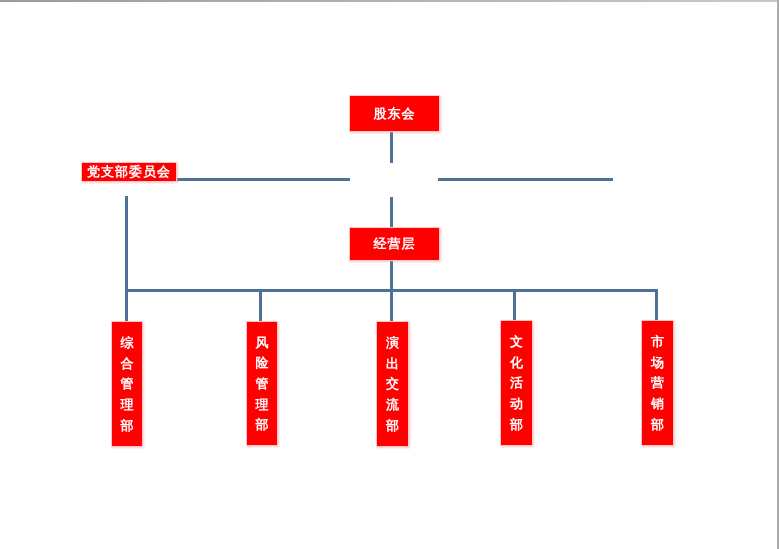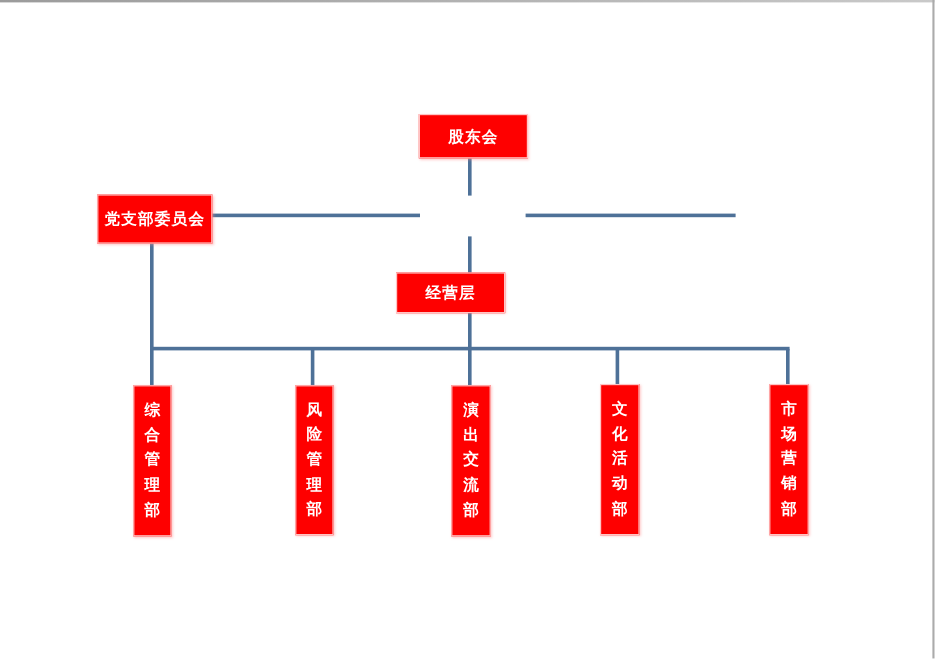--- a/index.html
+++ b/index.html
@@ -22,20 +22,21 @@
   .node {
     position:absolute;
     background:var(--node-fill,#fe0000);
     color:var(--node-text,#ffffff);
     border:1px solid var(--node-border,#ffc4c4);
     box-shadow:1px 1px 2px rgba(255,140,140,.45);
     display:flex; align-items:center; justify-content:center;
     font-weight:bold;
     box-sizing:border-box;
     cursor:default;
+    font-family:Liberation Serif, serif;
   }
   .node.h { font-size:13px; letter-spacing:1px; white-space:nowrap; }
   .node.v {
     flex-direction:column;
     font-size:13px; letter-spacing:0;
     justify-content:space-evenly;
     padding:6px 0;
   }
   .node.v span { display:block; line-height:1; }
   .line { position:absolute; background:var(--connector,#4e7198); }
@@ -55,25 +56,25 @@
   <div class="line" style="left:125px; top:196px; width:3px; height:95px;"></div>
   <div class="line" style="left:390px; top:260px; width:3px; height:62px;"></div>
   <div class="line" style="left:125px; top:289px; width:533px; height:3px;"></div>
   <div class="line" style="left:125px; top:291px; width:3px; height:31px;"></div>
   <div class="line" style="left:259px; top:291px; width:3px; height:31px;"></div>
   <div class="line" style="left:513px; top:291px; width:3px; height:30px;"></div>
   <div class="line" style="left:655px; top:291px; width:3px; height:30px;"></div>
 
   <div class="node h" style="left:349px; top:95px;  width:91px; height:37px;">股东会</div>
 
-  <div class="node h" style="left:81px;  top:162px; width:96px; height:41px;">党支部委员会</div>
+  <div class="node h" style="left:81px;  top:162px; width:96px; height:20px;">党支部委员会</div>
 
 
 
-  <div class="node h" style="left:330px; top:227px; width:91px; height:34px;">经营层</div>
+  <div class="node h" style="left:349px; top:227px; width:91px; height:34px;">经营层</div>
 
   <div class="node v" style="left:111px; top:321px; width:32px; height:126px;">
       <span>综</span>
       <span>合</span>
       <span>管</span>
       <span>理</span>
       <span>部</span>
     </div>
 
   <div class="node v" style="left:246px; top:321px; width:32px; height:125px;">

